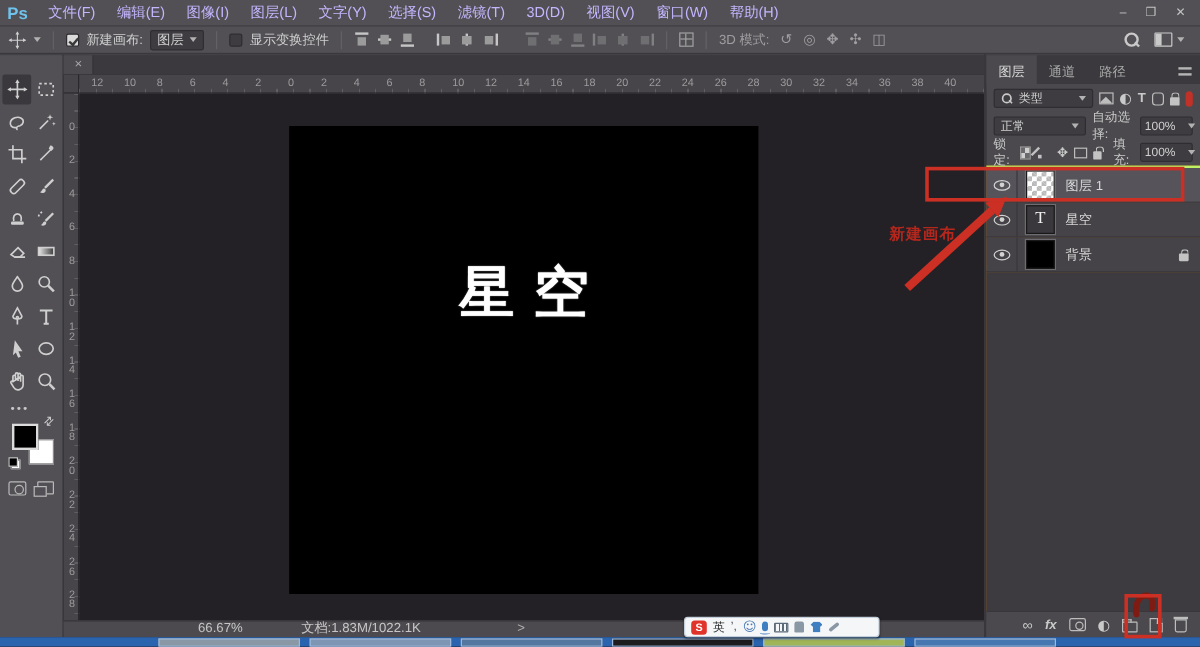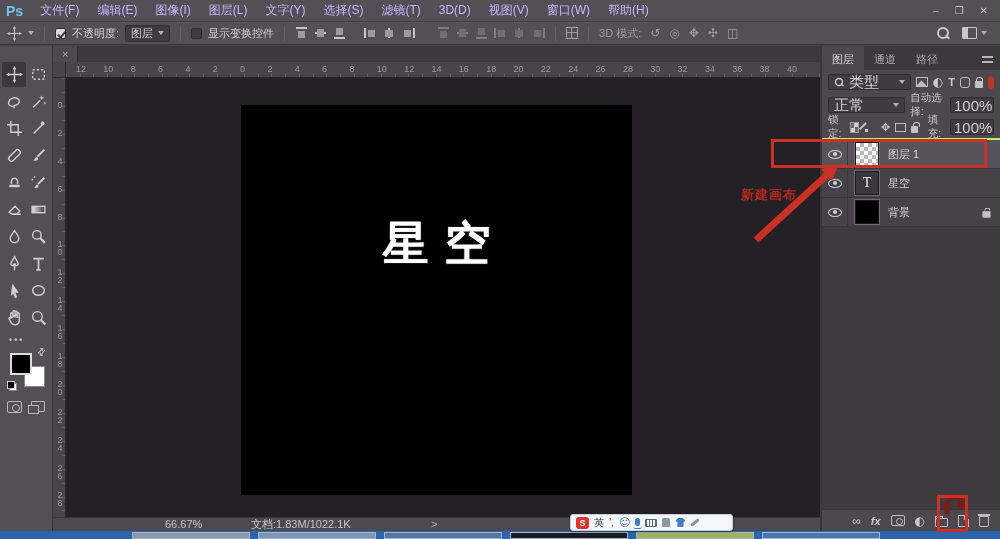--- a/index.html
+++ b/index.html
@@ -113,21 +113,21 @@
   .panel-gap { position:absolute; left:820px; top:45px; width:2px; bottom:8px; background:#39373b; }
   .rightpanel { position:absolute; left:822px; top:45px; width:178px; bottom:8px; background:#4b494d;
                 border-top:1px solid #434145; font-size:11px; color:#c9c9c9; }
   .p-tabs { height:24px; background:#3b393d; display:flex; align-items:stretch; }
   .p-tab { padding:6px 10px 0; color:#a9a9a9; }
   .p-tab.active { background:#4b494d; color:#d6d6d6; }
   .p-menu { margin-left:auto; margin-right:7px; margin-top:10px; width:11px; height:7px;
             border-top:2px solid #b5b5b5; border-bottom:2px solid #b5b5b5; }
   .p-row { display:flex; align-items:center; padding:0 6px; gap:5px; }
   .row-filter { height:24px; } .row-blend { height:22px; } .row-lock { height:22px; }
-  .f-small { height:16px; font-size:15px; }
+  .f-small { height:16px; font-size:10px; }
   .pic-ico { width:13px; height:10px; border:1px solid #bdbdbd; position:relative; overflow:hidden; }
   .pic-ico::after { content:""; position:absolute; left:1px; bottom:-3px; width:7px; height:7px;
                     background:#bdbdbd; transform:rotate(45deg); }
   .half-ico { color:#c9c9c9; font-size:12px; line-height:1; font-family:"DejaVu Sans",sans-serif; }
   .t-ico { font-weight:bold; font-size:11px; color:#c9c9c9; }
   .rr-ico { width:11px; height:11px; border:1px solid #bdbdbd; border-radius:3px; }
   .lock-ico { position:relative; width:9px; height:7px; background:#c3c3c3; margin-top:4px; border-radius:1px; }
   .lock-ico::before { content:""; position:absolute; left:1.5px; top:-4px; width:5px; height:4px;
                       border:1.5px solid #c3c3c3; border-bottom:none; border-radius:3px 3px 0 0; }
   .f-toggle { width:7px; height:13px; background:#c03127; border-radius:3px; margin-left:auto; }
@@ -229,21 +229,21 @@
 </div>
 
 <div class="optionsbar">
   <svg width="15" height="15" viewBox="0 0 16 16">
       <path class="f" fill="#cfcfcf" stroke="none" d="M8 0 6.3 3h3.4zM8 16l1.7-3H6.3zM0 8l3-1.7v3.4zM16 8l-3 1.7V6.3z"></path>
       <path d="M8 2.5v11M2.5 8h11" stroke="#cfcfcf"></path>
     </svg>
   <span class="chevd"></span>
   <span class="vsep"></span>
   <span class="cb checked"></span>
-  <span>不透明度:</span>
+  <span>新建画布:</span>
   <span class="field">
     <span>图层</span>
     <span class="chevd"></span>
   </span>
   <span class="vsep"></span>
   <span class="cb"></span>
   <span>显示变换控件</span>
   <span class="vsep"></span>
   <span class="aln aln-top"></span>
   <span class="aln aln-mid"></span>

